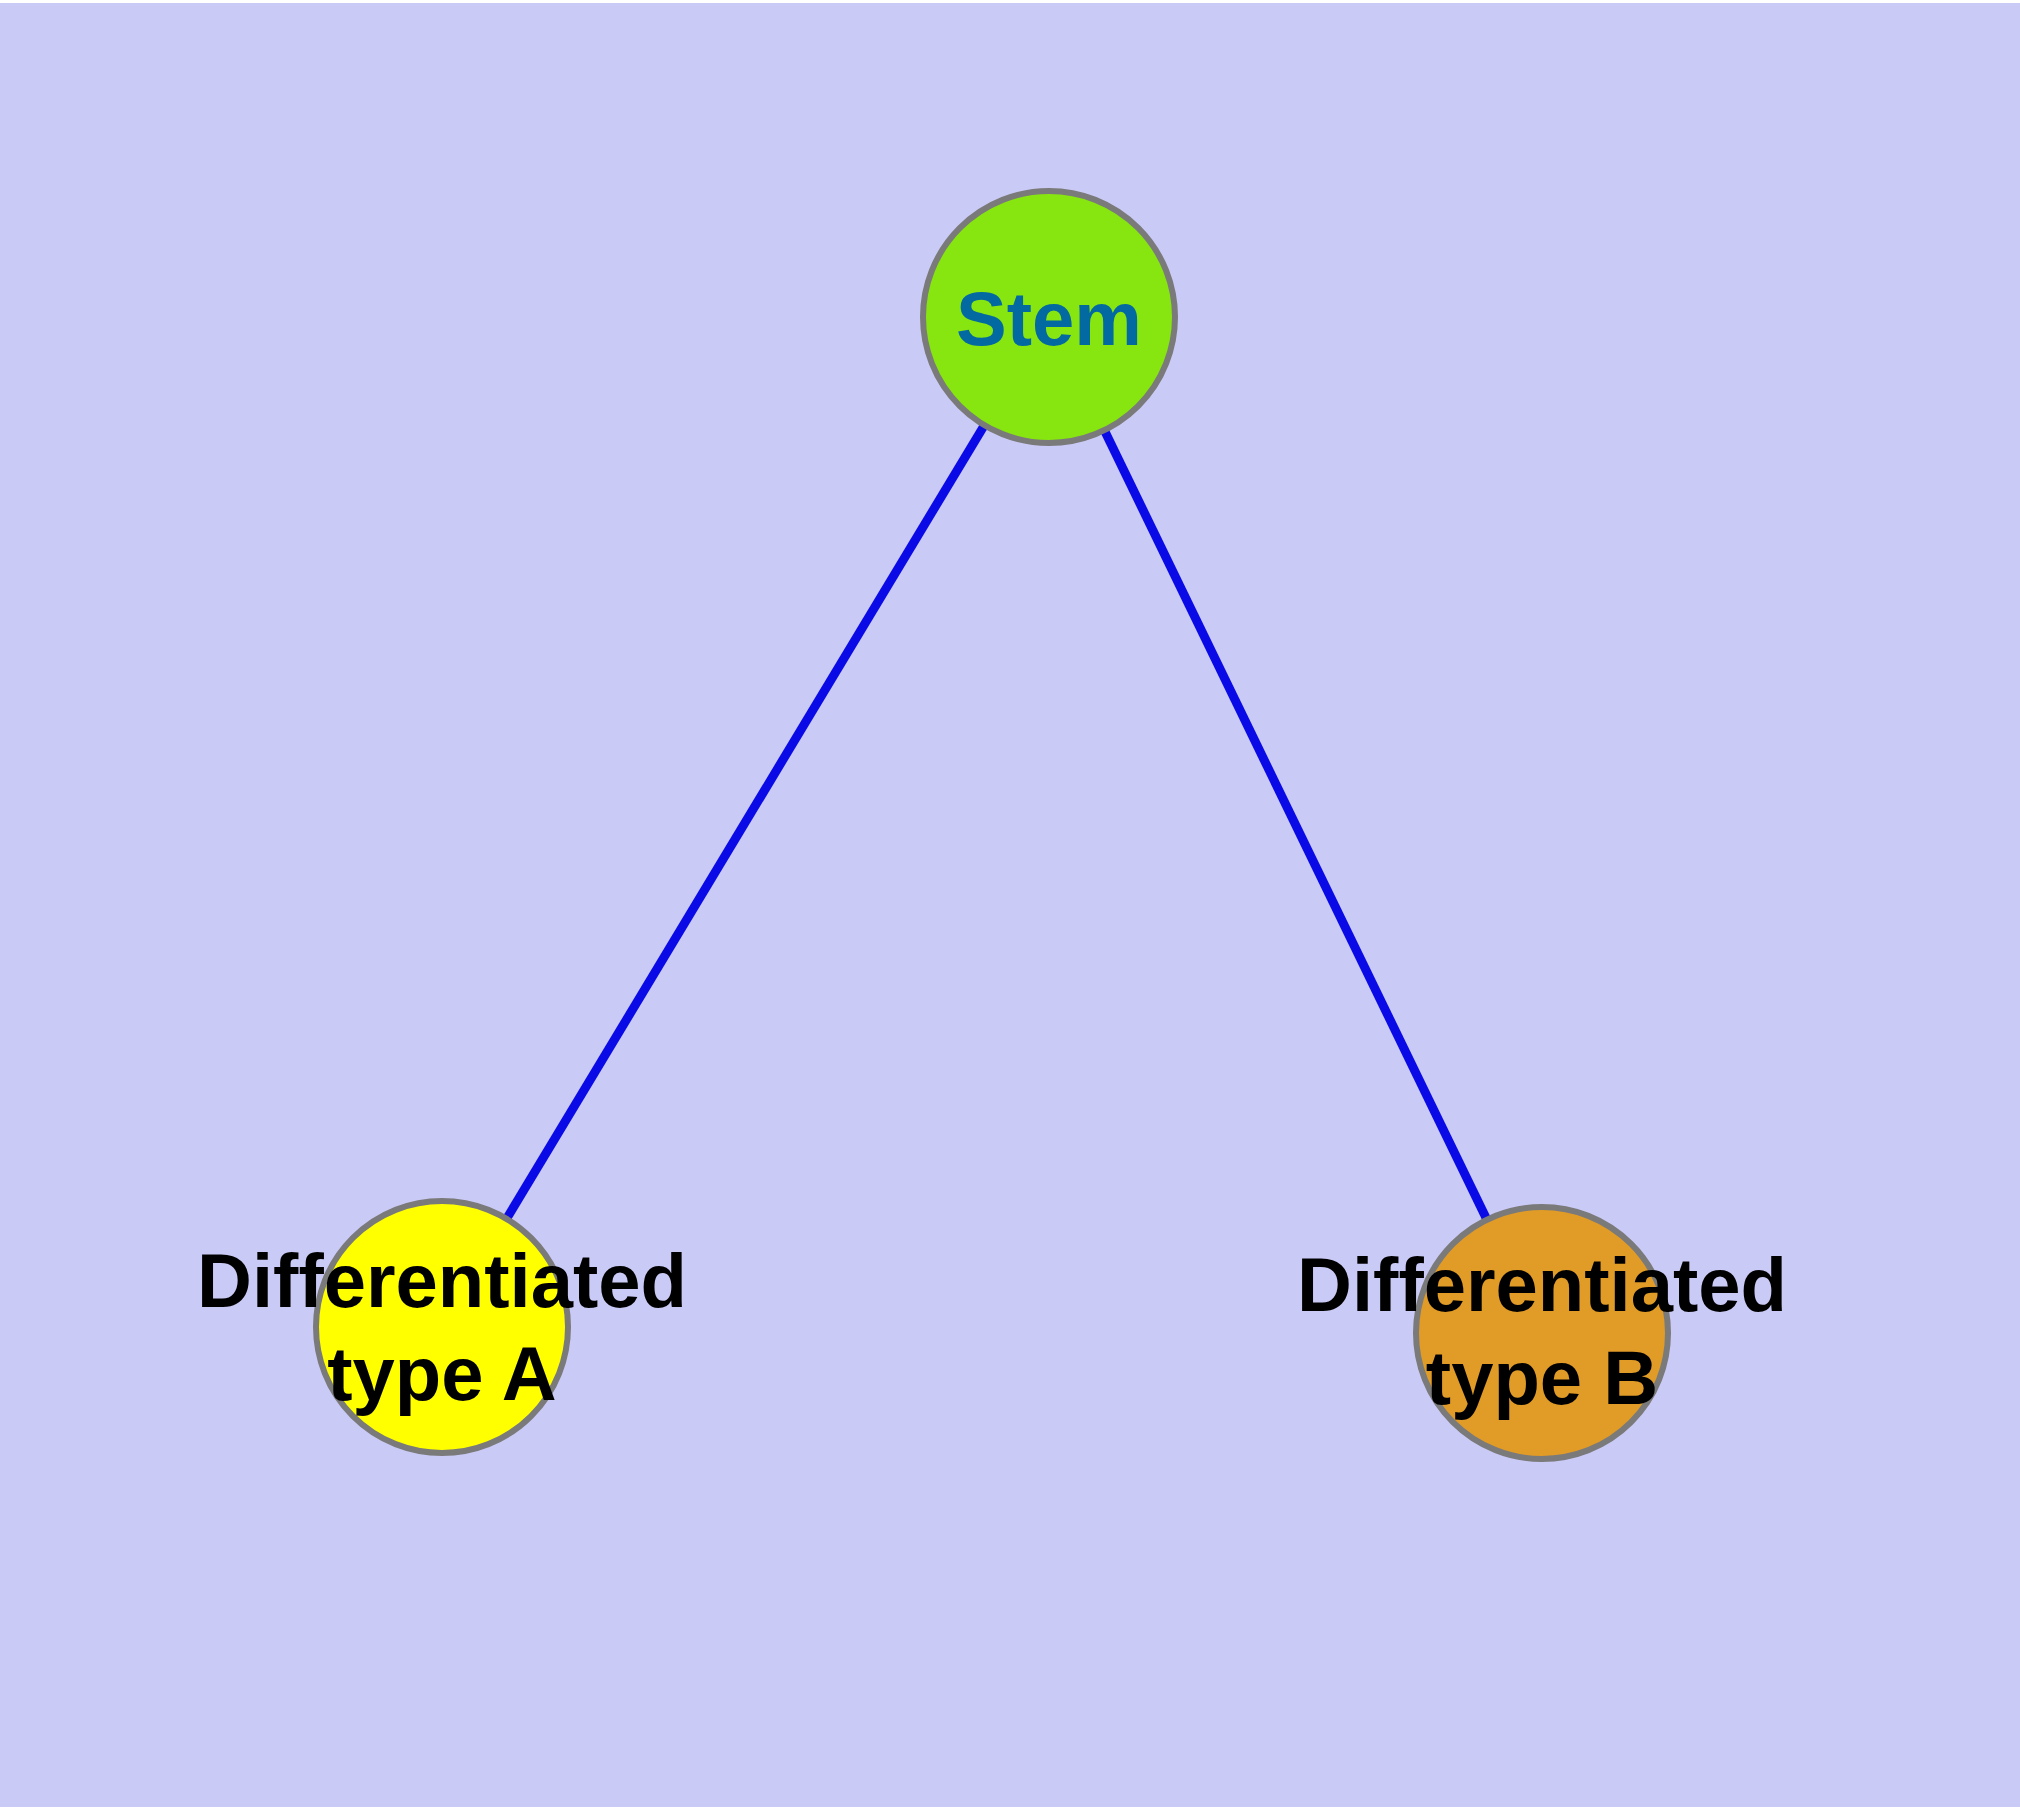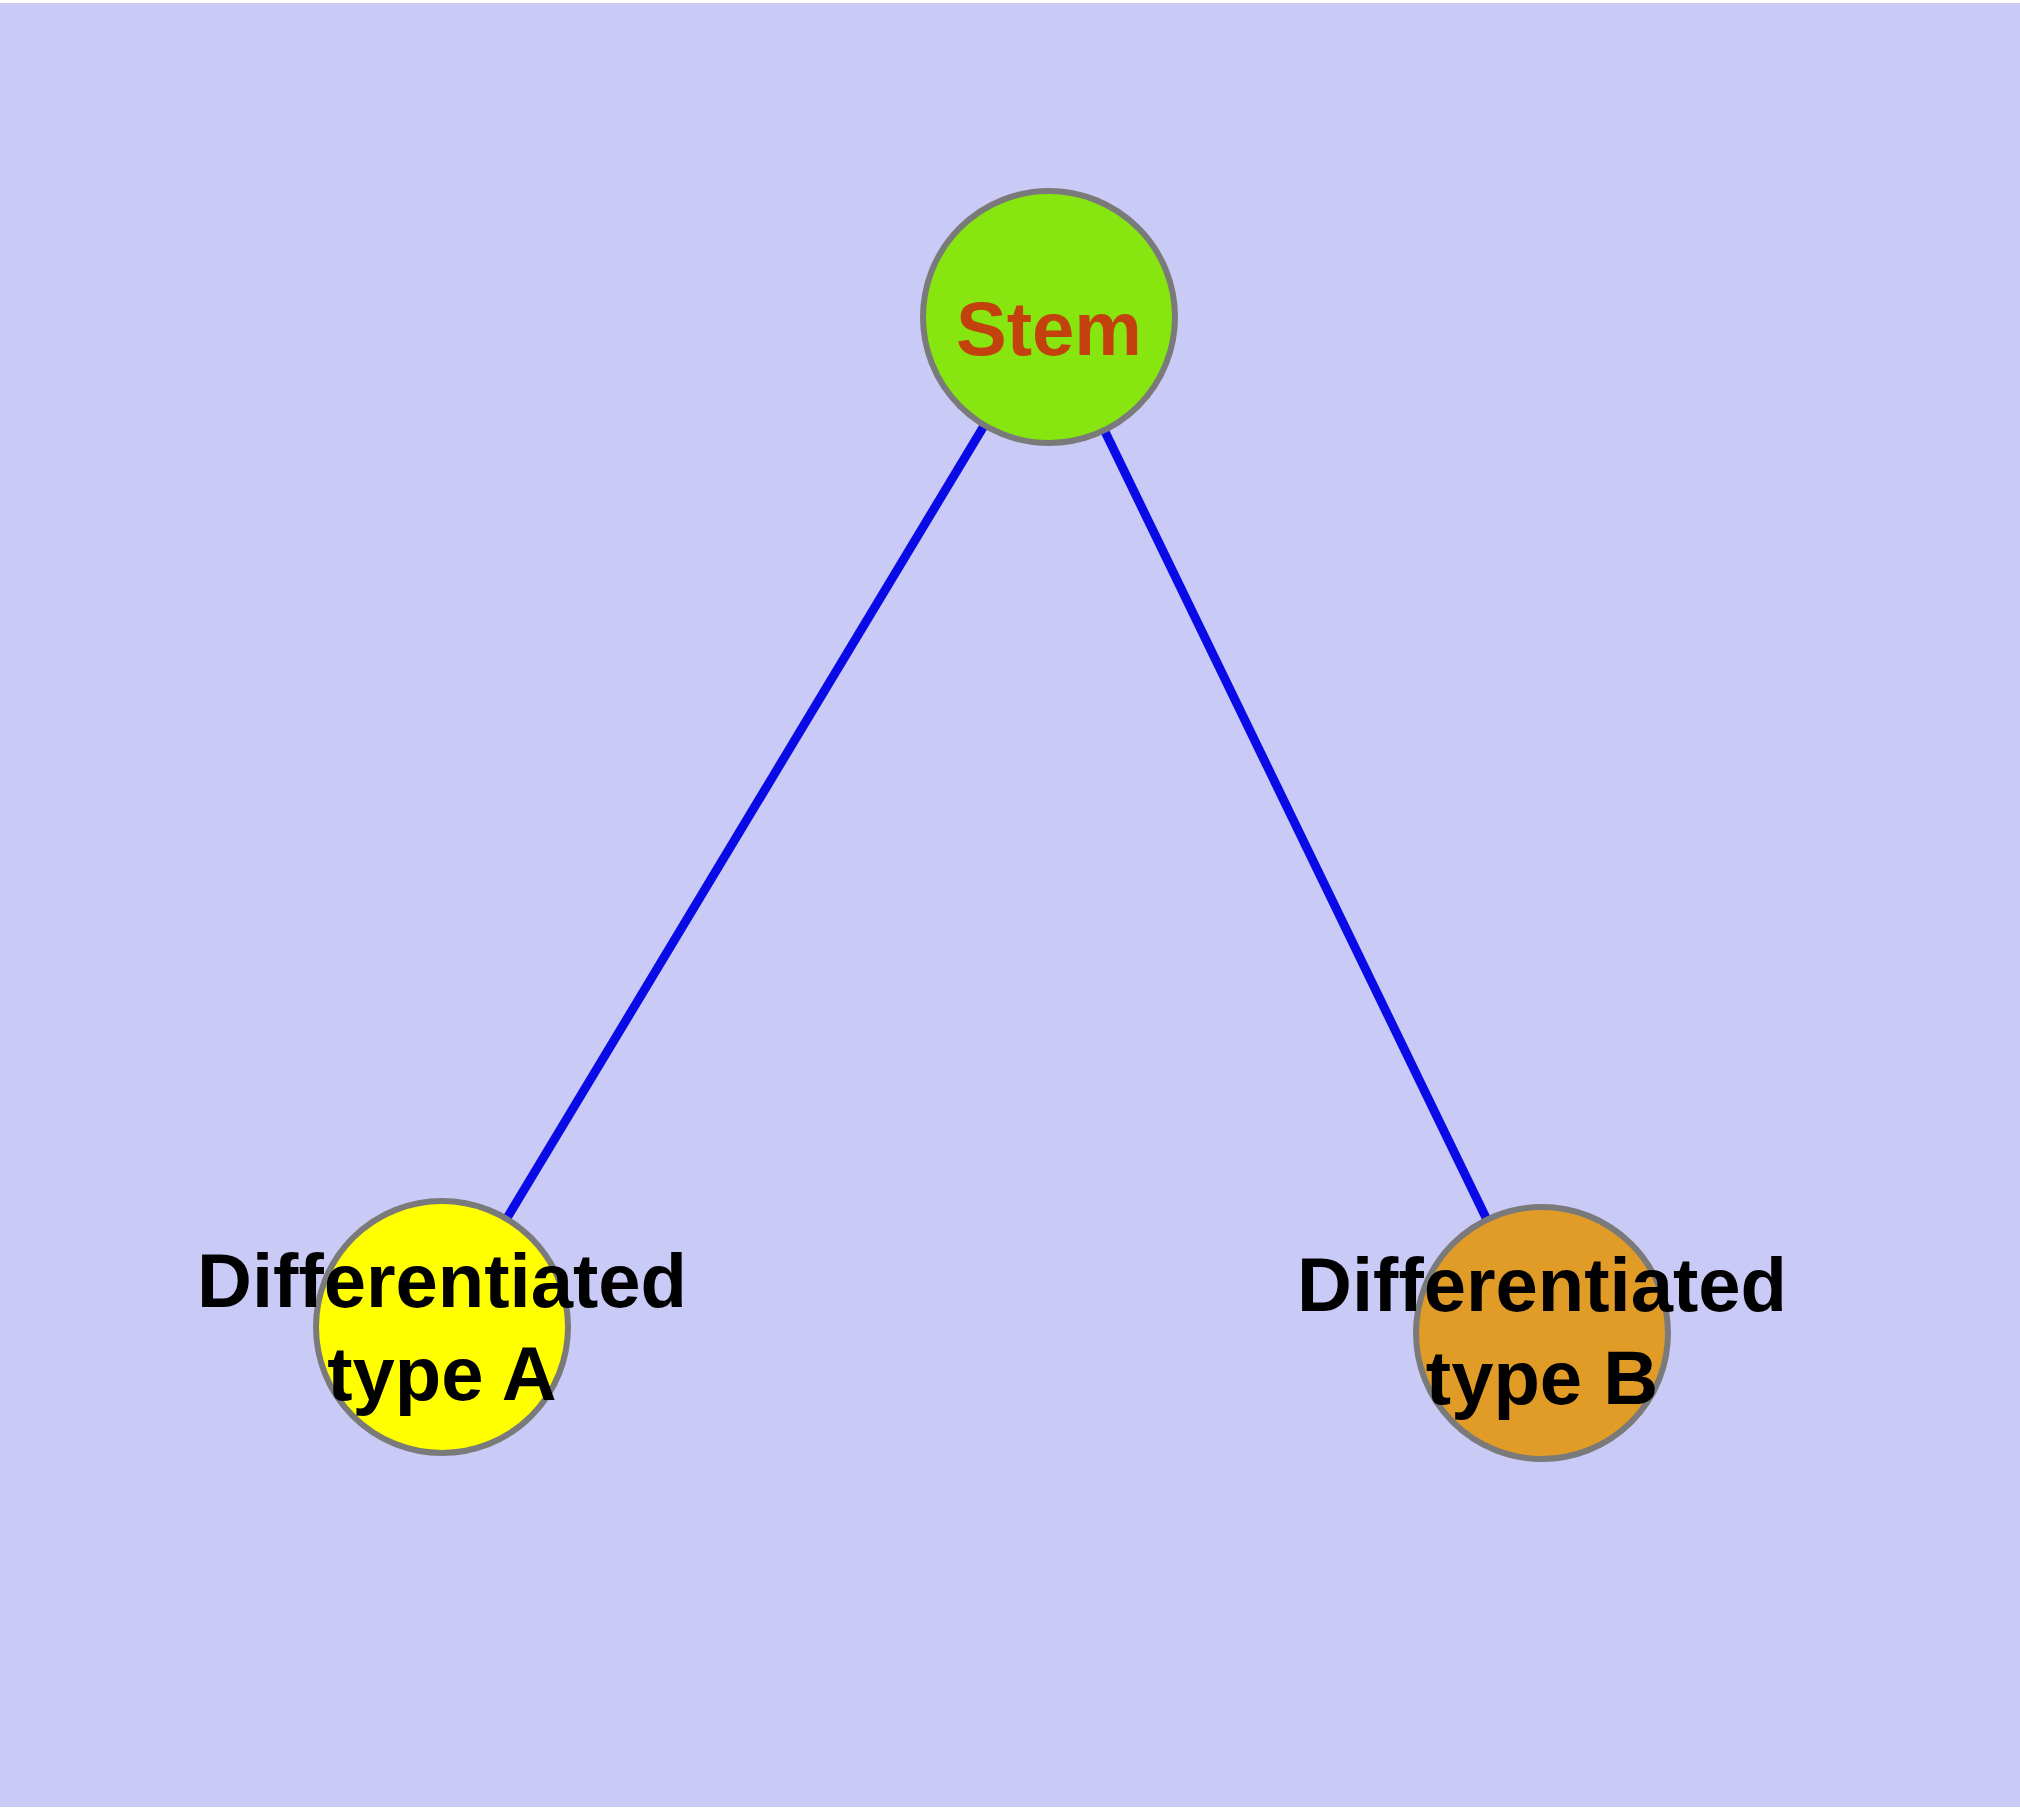--- a/index.html
+++ b/index.html
@@ -72,21 +72,21 @@
     <line class="edge" x1="1238" y1="374" x2="521" y2="1565" style="stroke: rgb(10, 10, 230);"></line>
     <line class="edge" x1="1238" y1="374" x2="1819" y2="1573" style="stroke: rgb(10, 10, 230);"></line>
   </svg>
 
   <div class="node node-stem" style="background: rgb(135, 230, 15);"></div>
 
   <div class="node node-type-a" style="background: rgb(255, 255, 0);"></div>
 
   <div class="node node-type-b" style="background: rgb(225, 155, 39);"></div>
 
-  <div class="node-label label-stem" style="color: #c2410c; margin-top: 10px;">Stem</div>
+  <div class="node-label label-stem" style="color: #0369a1;">Stem</div>
 
   <div class="node-label label-type-a" style="color: rgb(0, 0, 0);">Differentiated
 type A</div>
 
   <div class="node-label label-type-b" style="color: rgb(0, 0, 0);">Differentiated
 type B</div>
 </div>
 
 
 </body></html>

